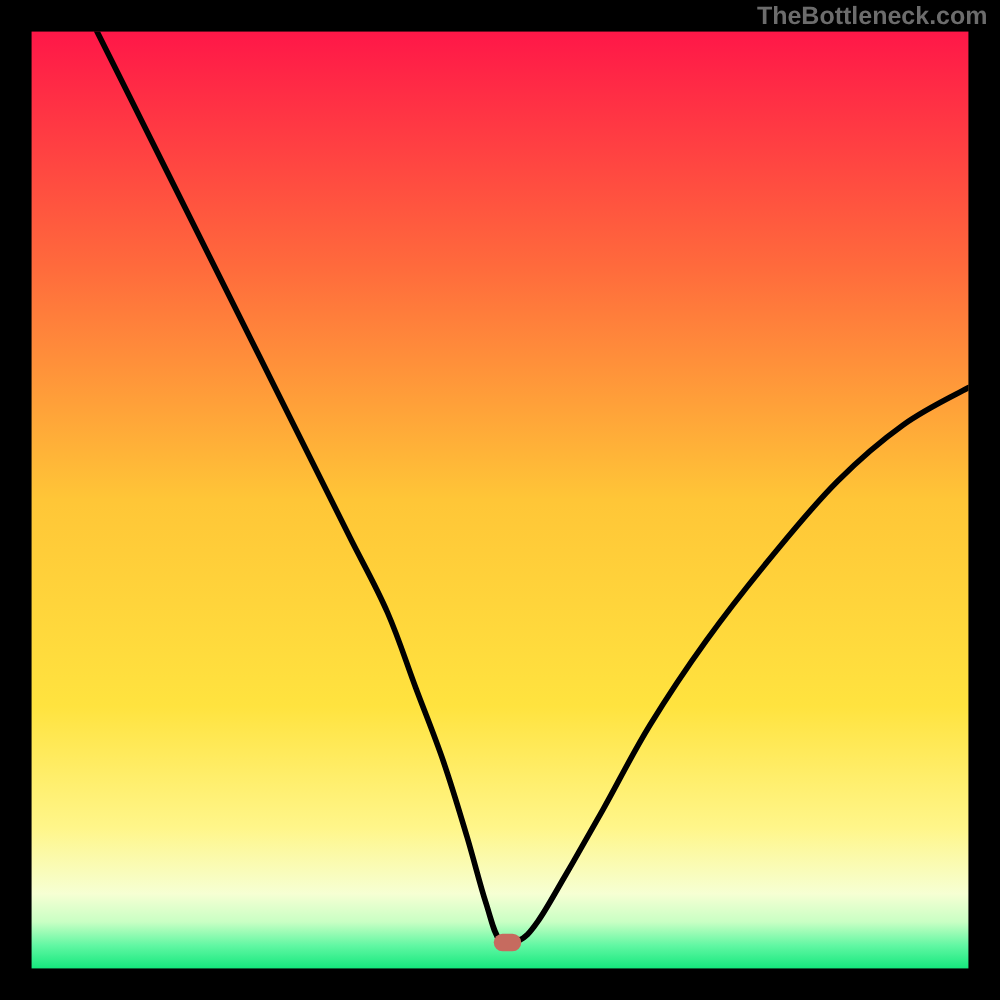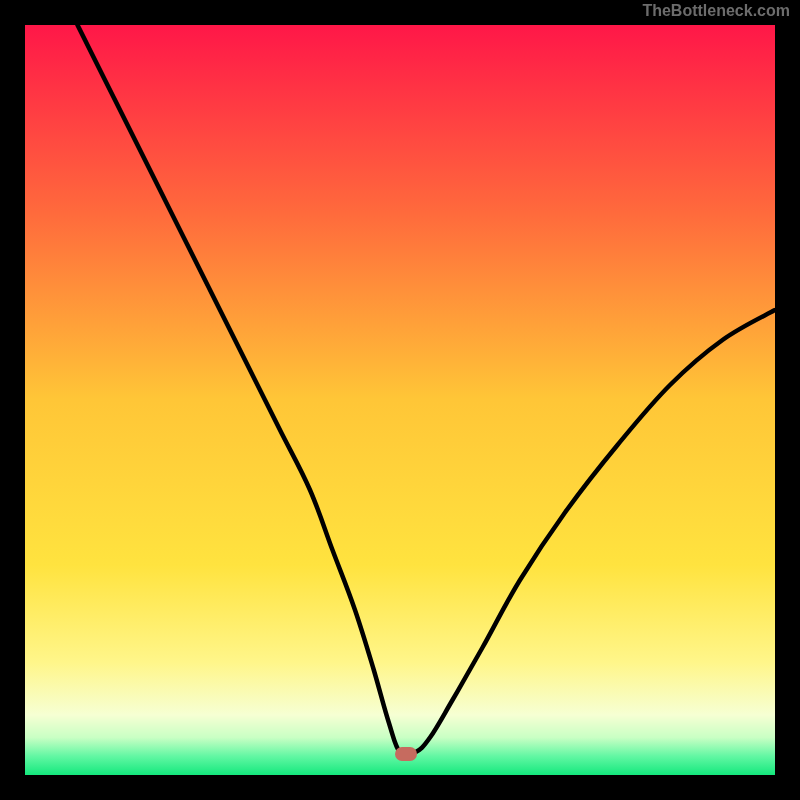--- a/index.html
+++ b/index.html
@@ -31,21 +31,21 @@
     left: 0;
     top: 0;
     width: 100%;
     height: 100%;
   }
   .attribution {
     position: absolute;
     top: 2px;
     right: 10px;
     font-family: Arial, Helvetica, sans-serif;
-    font-size: 16px;
+    font-size: 20px;
     font-weight: bold;
     color: #6c6c6c;
     letter-spacing: 0px;
   }
   svg.curve {
     position: absolute;
     left: 0;
     top: 0;
     width: 100%;
     height: 100%;

